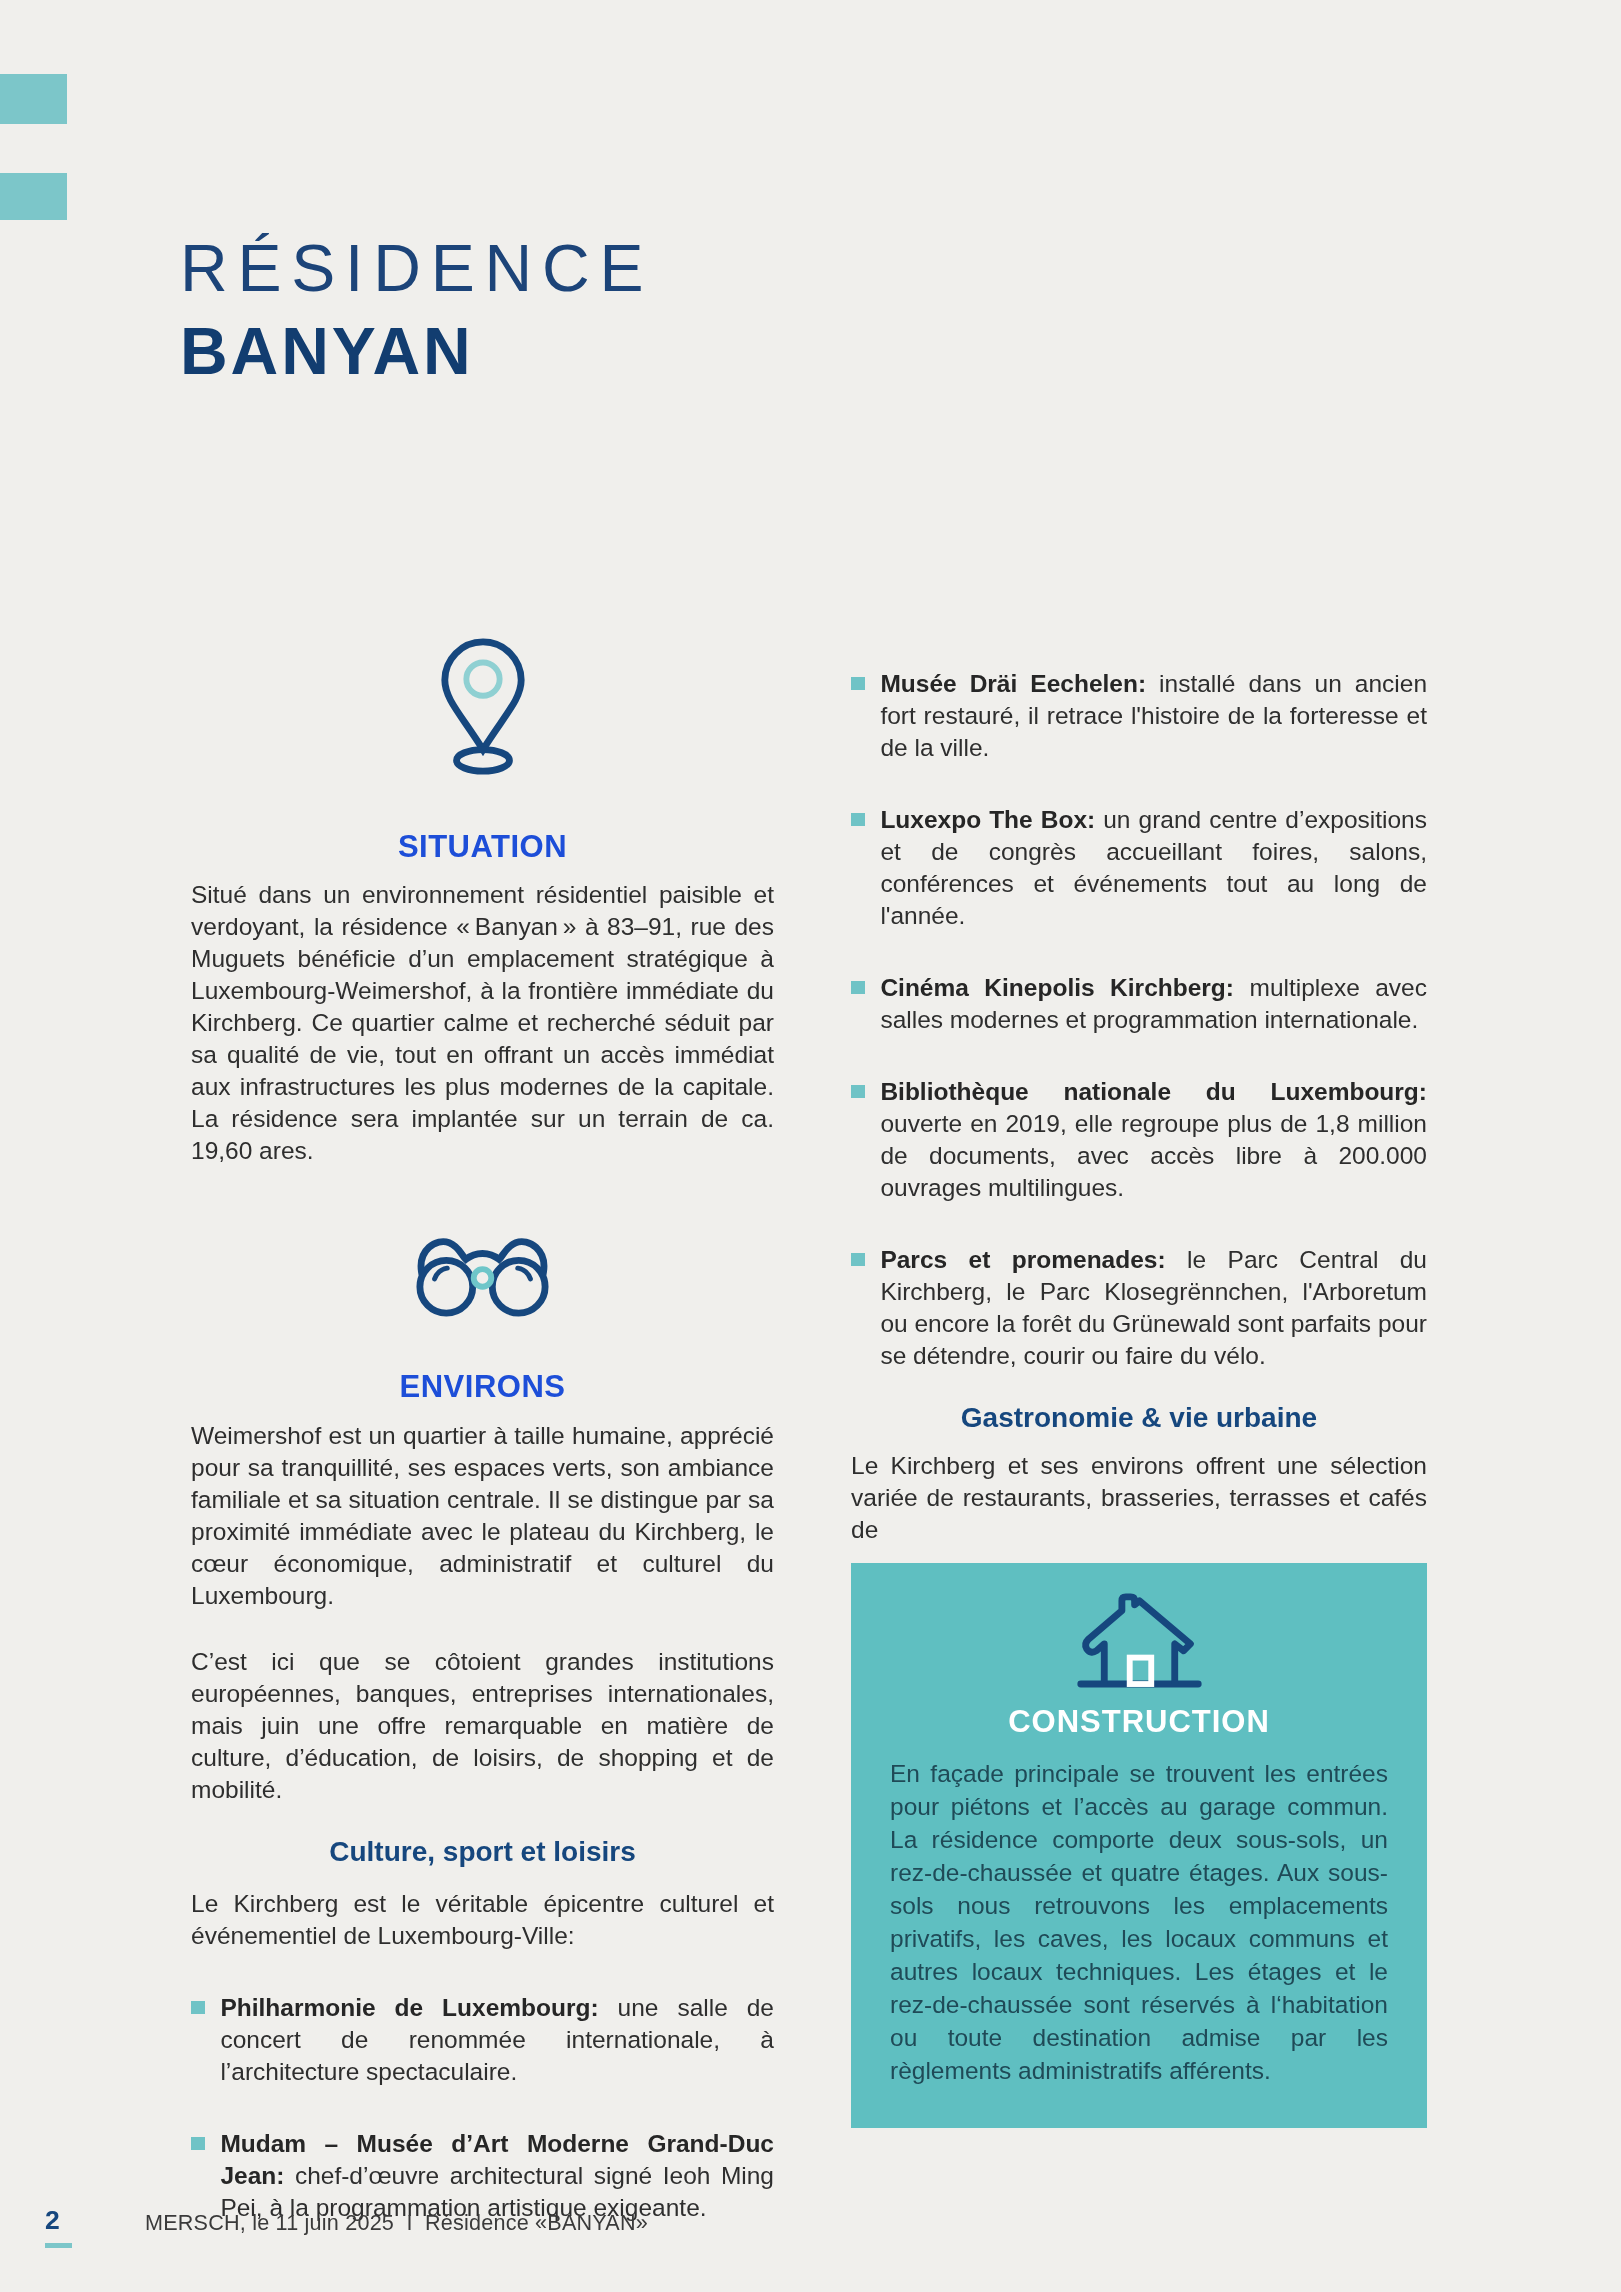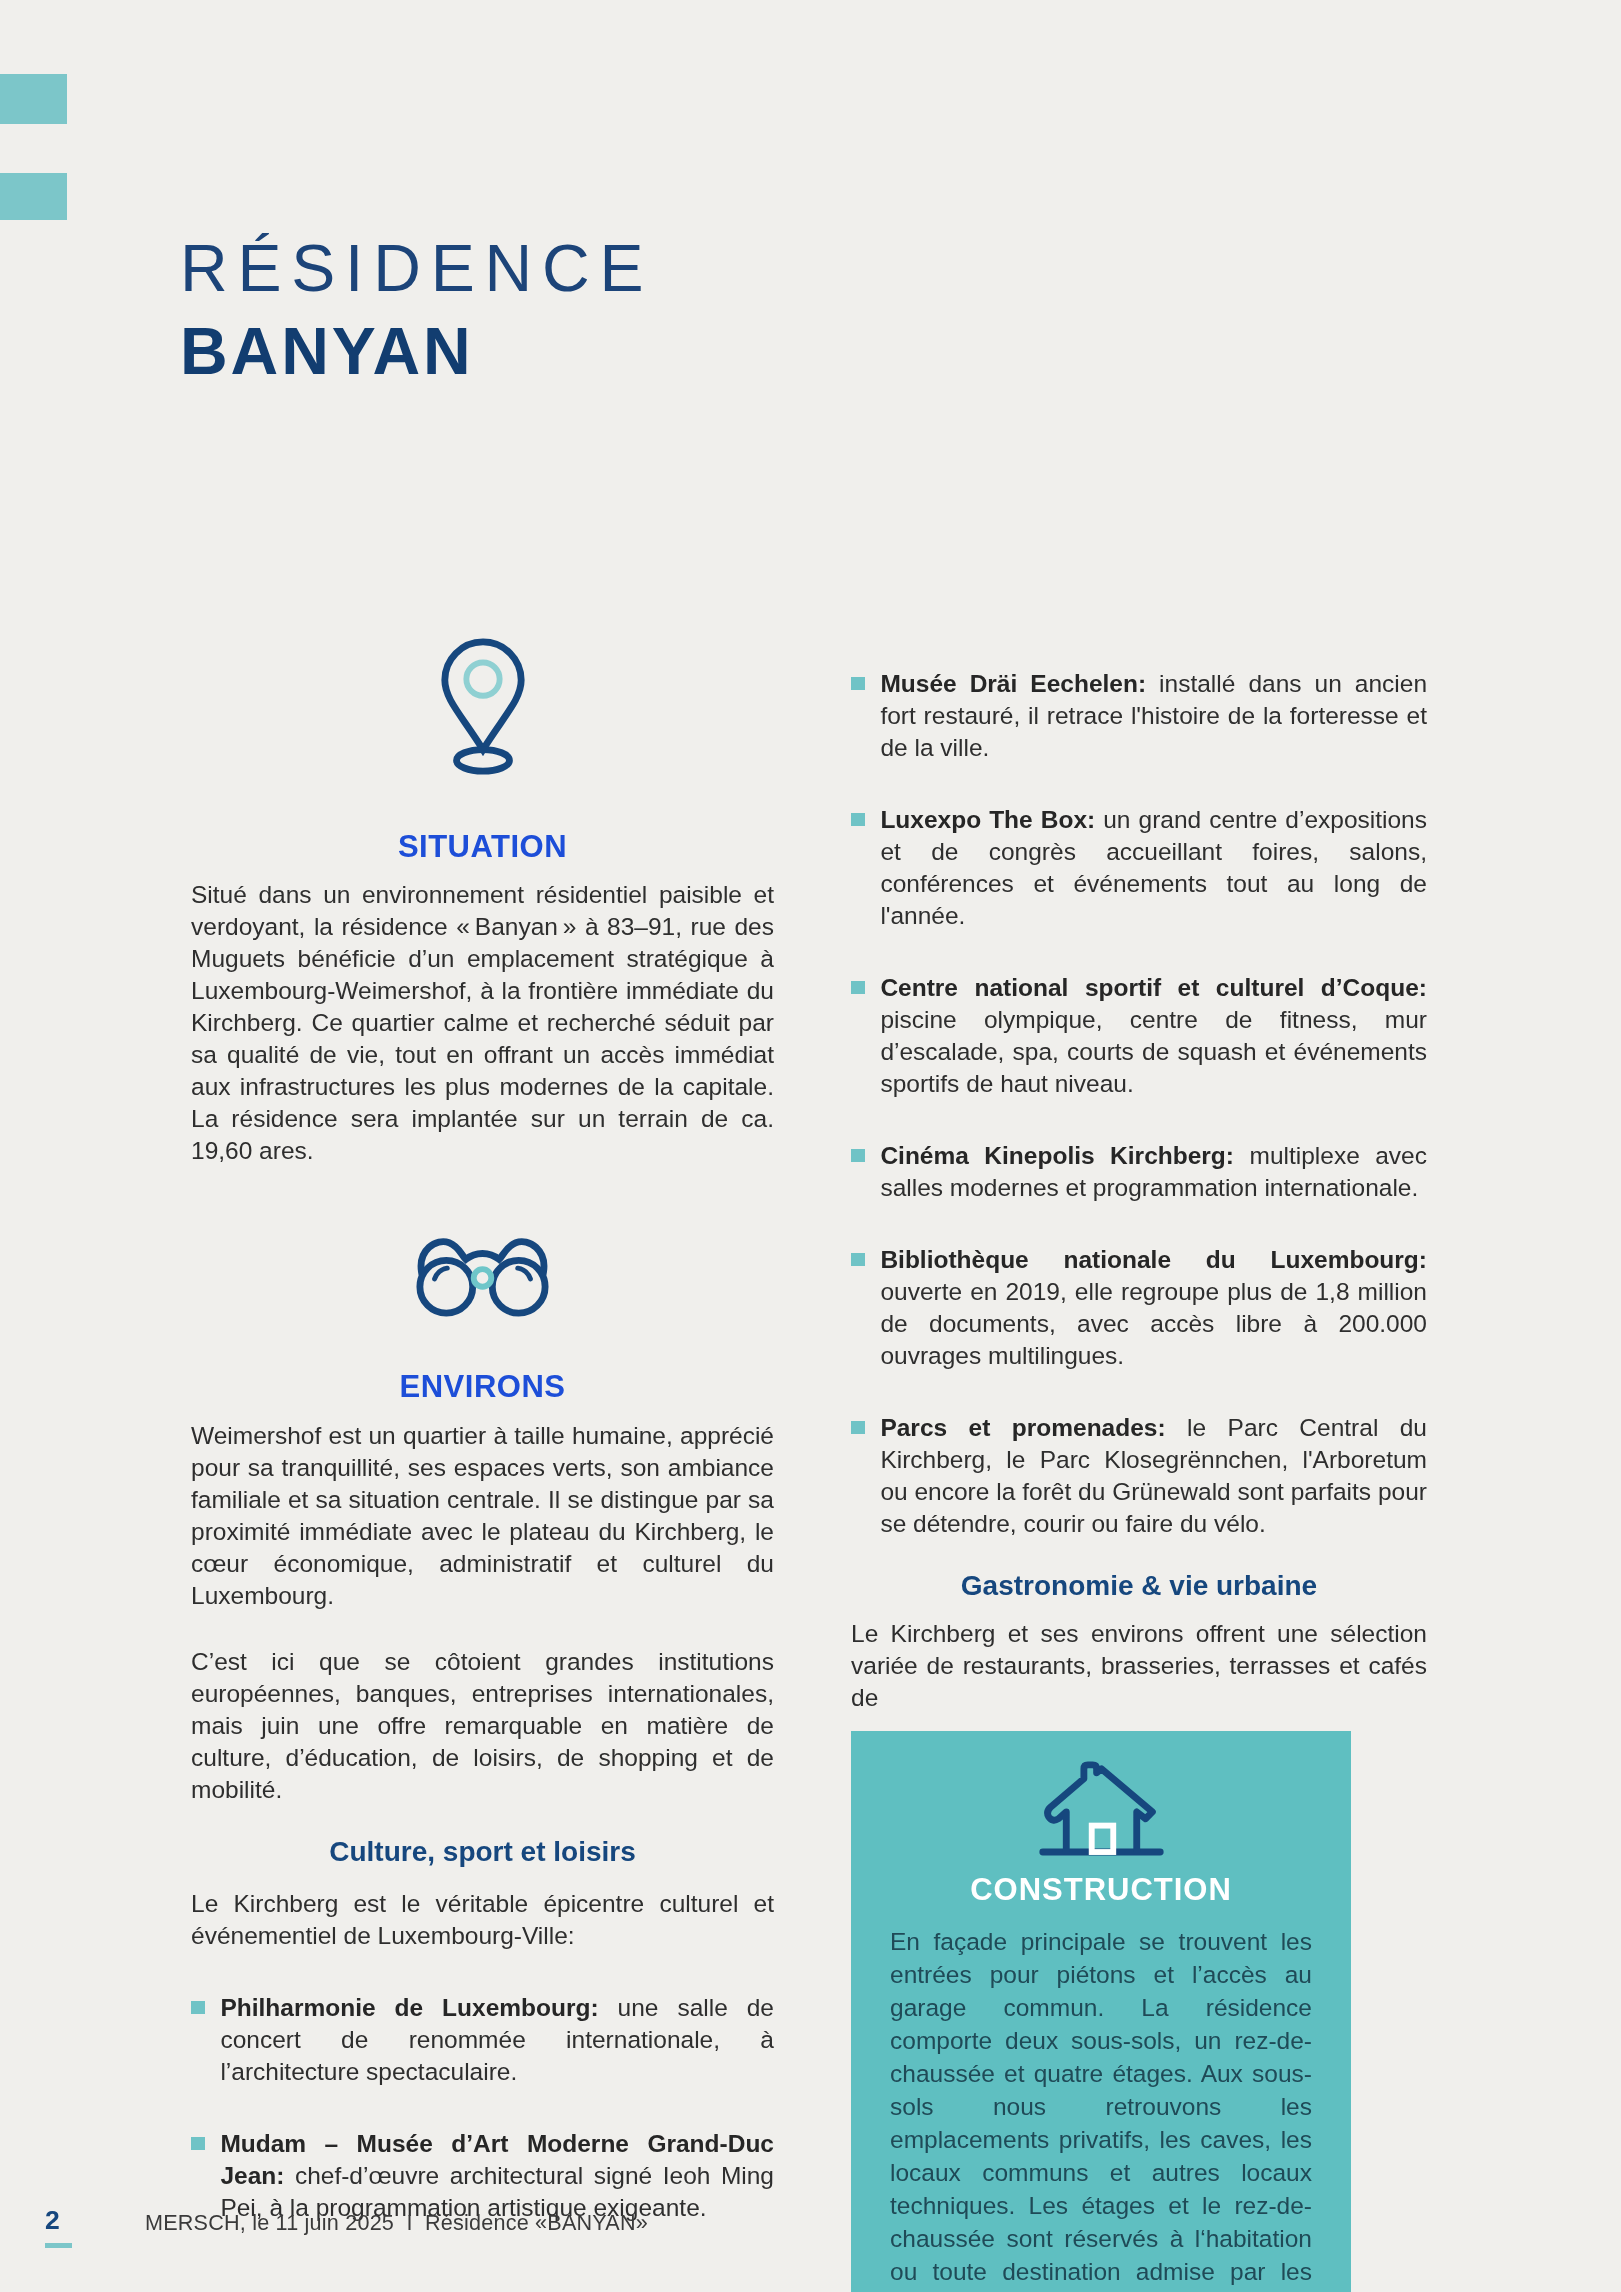--- a/index.html
+++ b/index.html
@@ -68,21 +68,21 @@
     margin:0 0 0 15.7px; flex:1;
     font-size:24.5px; line-height:32px; text-align:justify;
   }
   .bullet strong { font-weight:800; color:#262626; }
   .col-right .bullet:first-child { margin-top:41px; }
 
   
   .construction-box {
     margin-top:17.6px; background:#5fbfc1;
     padding:25.5px 39px 41px 39px;
-    box-sizing:border-box; width:500px;
+    box-sizing:border-box; width:576px;
   }
   .construction-box .icon-wrap { margin-top:0; }
   .construction-box h2 {
     margin:13.7px 0 0 0; text-align:center;
     font-size:31px; line-height:35px; font-weight:800;
     letter-spacing:1px; color:#ffffff;
   }
   .construction-box .body { color:#1f4a57; margin-top:17.6px; line-height:33px; }
 
   
@@ -156,24 +156,20 @@
 
     <div class="col col-right">
 
       <div class="bullet">
         <span class="sq"></span>
         <p><strong>Musée Dräi Eechelen:</strong> <span>installé dans un ancien fort restauré, il retrace l'histoire de la forteresse et de la ville.</span></p>
       </div>
       <div class="bullet">
         <span class="sq"></span>
         <p><strong>Luxexpo The Box:</strong> <span>un grand centre d’expositions et de congrès accueillant foires, salons, conférences et événements tout au long de l'année.</span></p>
-      </div>
-      <div class="bullet">
-        <span class="sq"></span>
-        <p><strong>Centre national sportif et culturel d’Coque:</strong> <span>piscine olympique, centre de fitness, mur d’escalade, spa, courts de squash et événements sportifs de haut niveau.</span></p>
       </div>
       <div class="bullet">
         <span class="sq"></span>
         <p><strong>Cinéma Kinepolis Kirchberg:</strong> <span>multiplexe avec salles modernes et programmation internationale.</span></p>
       </div>
       <div class="bullet">
         <span class="sq"></span>
         <p><strong>Bibliothèque nationale du Luxembourg:</strong> <span>ouverte en 2019, elle regroupe plus de 1,8 million de documents, avec accès libre à 200.000 ouvrages multilingues.</span></p>
       </div>
       <div class="bullet">

